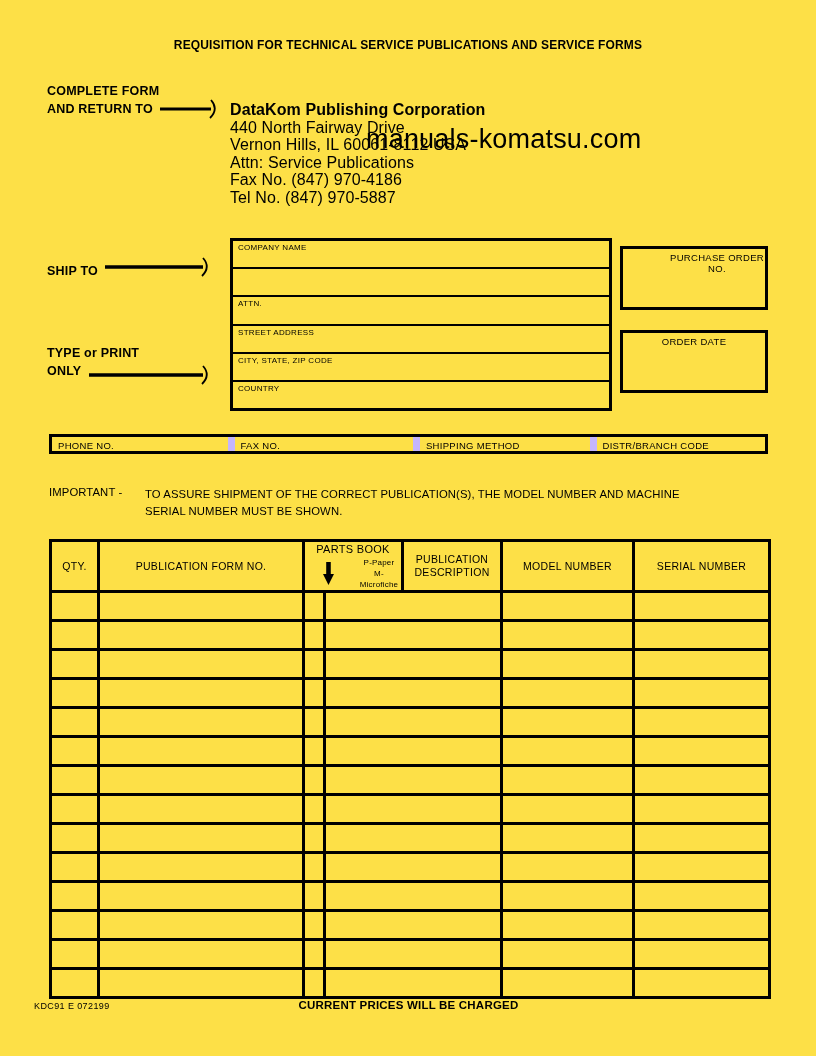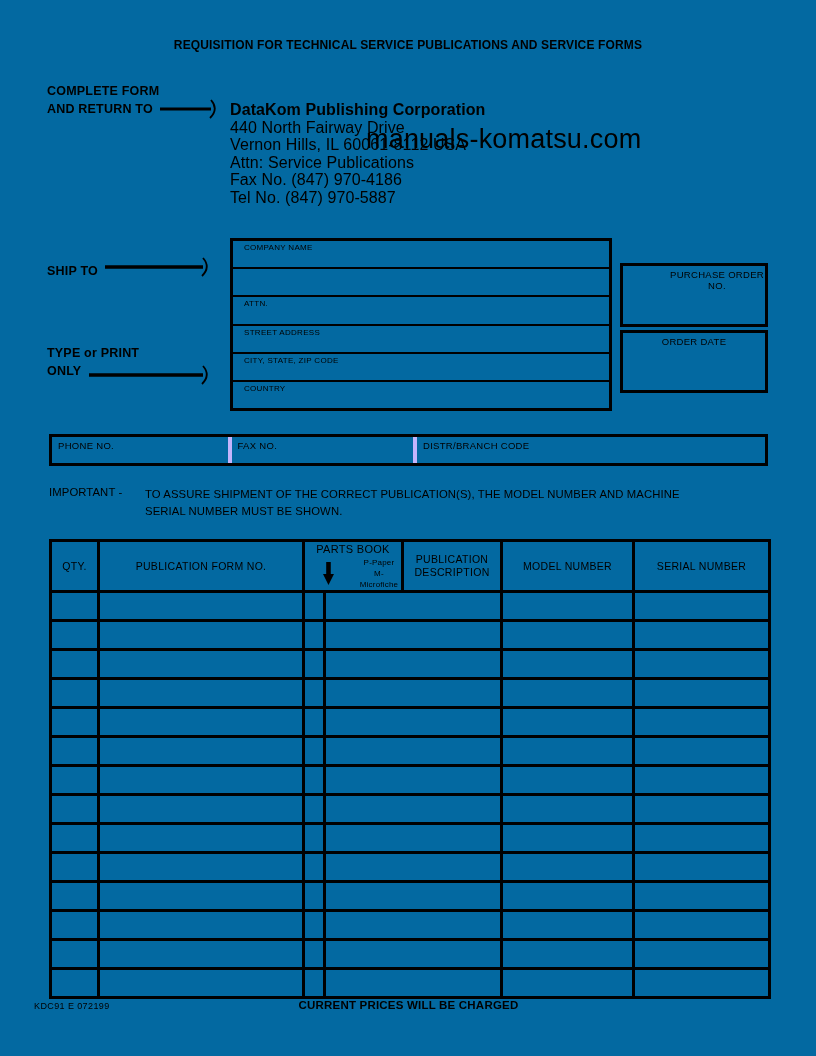--- a/index.html
+++ b/index.html
@@ -1,17 +1,17 @@
 <!DOCTYPE html>
 <html><head>
 <meta charset="utf-8">
 <style>
   html,body { margin:0; padding:0; background:#fff; }
   .page {
-    position:relative; width:816px; height:1056px; background:#0369a1;
+    position:relative; width:816px; height:1056px; background:#fde047;
     color:#000; font-family:"Liberation Sans", sans-serif; overflow:hidden;
   }
   .abs { position:absolute; }
 
   .title {
     top:38px; left:0; width:100%; text-align:center;
     font-weight:bold; font-size:12px; letter-spacing:0.15px;
   }
 
   .blk-label { font-weight:bold; font-size:12.5px; line-height:18px; letter-spacing:0.2px; white-space:nowrap; }
@@ -24,37 +24,37 @@
     color:#000; white-space:nowrap; letter-spacing:0.2px;
   }
 
   .shipto-box {
     left:230px; top:238px; width:382px; height:173px;
     border:3px solid #000; box-sizing:border-box;
     display:flex; flex-direction:column;
   }
   .shipto-row {
     flex:1; border-top:2px solid #000;
-    font-size:8px; letter-spacing:0.3px; padding:2px 0 0 11px;
+    font-size:8px; letter-spacing:0.3px; padding:2px 0 0 5px;
   }
   .shipto-row:first-child { border-top:none; }
 
   .side-box {
     left:620px; width:148px; border:3px solid #000; box-sizing:border-box;
     text-align:center; font-size:9.5px; letter-spacing:0.3px; padding-top:3px;
   }
-  .po-box   { top:263px; height:64px;padding-left:46px; }
+  .po-box   { top:246px; height:64px;padding-left:46px; }
   .date-box { top:330px; height:63px; }
 
   .contact-row {
-    left:49px; top:434px; width:719px; height:32px;
+    left:49px; top:434px; width:719px; height:20px;
     border:3px solid #000; box-sizing:border-box; display:flex;
   }
   .contact-cell {
-    border-left:4px solid #c4b5fd; box-sizing:border-box;
+    border-left:7px solid #c4b5fd; box-sizing:border-box;
     font-size:9.5px; letter-spacing:0.3px; padding:3px 0 0 6px;
   }
   .contact-cell:first-child { border-left:none; }
   .cc-1 { width:24.62%; } .cc-2 { width:26.01%; } .cc-3 { width:24.76%; } .cc-4 { width:24.61%; }
 
   .important { left:49px; top:486px; display:flex; font-weight:normal; font-size:11.3px; letter-spacing:0.1px; }
   .important-label { width:96px; flex:none; }
   .important-lines { line-height:17px; }
 
   table.order-table {
@@ -134,20 +134,21 @@
   <div class="abs side-box po-box">
     <span>PURCHASE ORDER NO.</span>
   </div>
   <div class="abs side-box date-box">
     <span>ORDER DATE</span>
   </div>
 
   <div class="abs contact-row">
     <div class="contact-cell cc-1">PHONE NO.</div>
     <div class="contact-cell cc-2">FAX NO.</div>
+    <div class="contact-cell cc-3">SHIPPING METHOD</div>
     <div class="contact-cell cc-4">DISTR/BRANCH CODE</div>
   </div>
 
   <div class="abs important">
     <div class="important-label">IMPORTANT -</div>
     <div class="important-lines">
       <div>TO ASSURE SHIPMENT OF THE CORRECT PUBLICATION(S), THE MODEL NUMBER AND MACHINE</div>
       <div>SERIAL NUMBER MUST BE SHOWN.</div>
     </div>
   </div>

